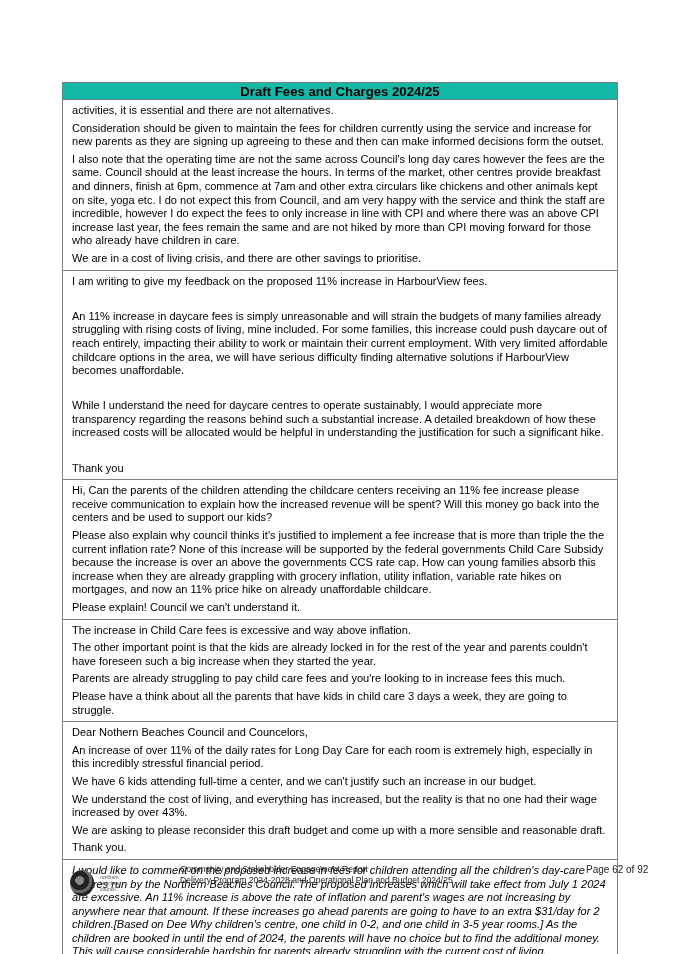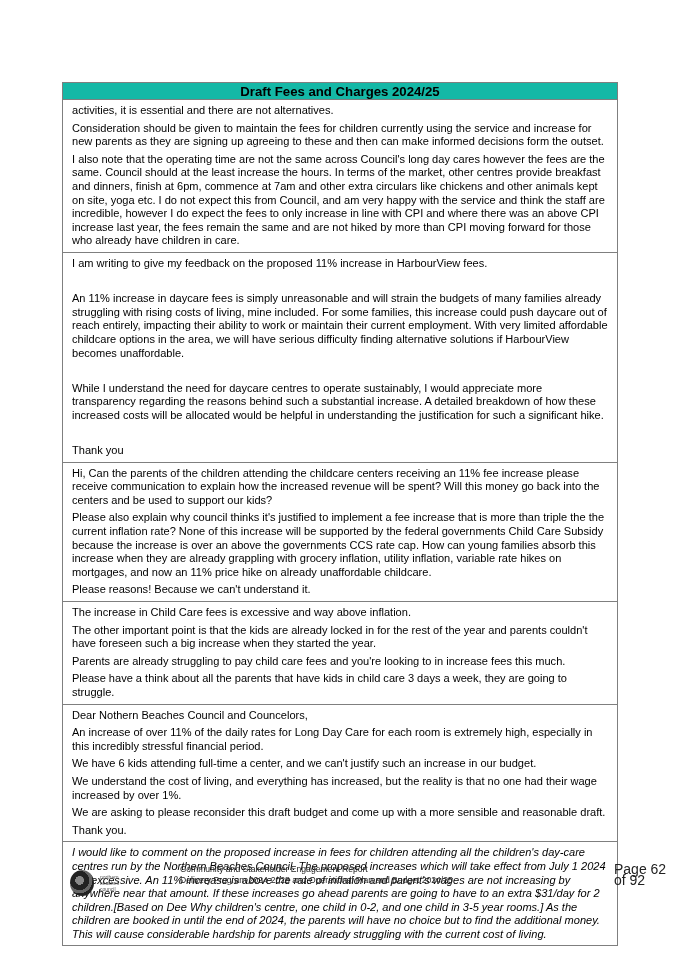--- a/index.html
+++ b/index.html
@@ -8,58 +8,59 @@
     .hdr { background: #14b8a6; border-bottom: 1px solid #7f7f7f; text-align: center; font-weight: bold; font-size: 13.2px; line-height: 16px; padding: 1px 0 0 0; height: 15px; }
     .row { border-bottom: 1px solid #7f7f7f; padding: 0 4px 0 5px; font-size: 11.05px; line-height: 13.6px; }
     .row:last-child { border-bottom: none; font-style: italic; }
     .p { margin: 4px; white-space: normal; }
     .blank { height: 13.6px; }
     .footer { position: absolute; left: 0; top: 864px; width: 675px; height: 40px; }
     .logo { position: absolute; left: 70px; top: 6px; width: 60px; height: 28px; }
     .logo-mark { position: absolute; left: 0; top: 0; width: 24px; height: 26px; border-radius: 50%; background: radial-gradient(circle at 40% 40%, #888 0 20%, #222 21% 45%, #666 46% 60%, #222 61% 100%); }
     .logo-text { position: absolute; left: 30px; top: 4px; font-size: 5px; line-height: 6px; color: #555; }
     .footer-center { position: absolute; left: 180px; top: 0; width: 320px; font-size: 8.6px; line-height: 11px; color: #222; }
-    .footer-right { position: absolute; left: 586px; top: 0; font-size: 14px; line-height: 11px; color: #222; margin-left: 28px; }
+    .footer-right { position: absolute; left: 586px; top: 0; font-size: 10px; line-height: 11px; color: #222; }
   </style>
 </head>
 <body>
 
 <div class="table">
   <div class="hdr">Draft Fees and Charges 2024/25</div>
   <div id="rows">
       <div class="row">
         <p class="p">activities, it is essential and there are not alternatives.</p>
         <p class="p">Consideration should be given to maintain the fees for children currently using the service and increase for new parents as they are signing up agreeing to these and then can make informed decisions form the outset.</p>
         <p class="p">I also note that the operating time are not the same across Council's long day cares however the fees are the same. Council should at the least increase the hours. In terms of the market, other centres provide breakfast and dinners, finish at 6pm, commence at 7am and other extra circulars like chickens and other animals kept on site, yoga etc. I do not expect this from Council, and am very happy with the service and think the staff are incredible, however I do expect the fees to only increase in line with CPI and where there was an above CPI increase last year, the fees remain the same and are not hiked by more than CPI moving forward for those who already have children in care.</p>
+        <p class="p">We are in a cost of living crisis, and there are other savings to prioritise.</p>
       </div>
       <div class="row">
         <p class="p">I am writing to give my feedback on the proposed 11% increase in HarbourView fees.</p>
         <p class="p blank"></p>
         <p class="p">An 11% increase in daycare fees is simply unreasonable and will strain the budgets of many families already struggling with rising costs of living, mine included. For some families, this increase could push daycare out of reach entirely, impacting their ability to work or maintain their current employment. With very limited affordable childcare options in the area, we will have serious difficulty finding alternative solutions if HarbourView becomes unaffordable.</p>
         <p class="p blank"></p>
         <p class="p">While I understand the need for daycare centres to operate sustainably, I would appreciate more transparency regarding the reasons behind such a substantial increase. A detailed breakdown of how these increased costs will be allocated would be helpful in understanding the justification for such a significant hike.</p>
         <p class="p blank"></p>
         <p class="p">Thank you</p>
       </div>
       <div class="row">
         <p class="p">Hi, Can the parents of the children attending the childcare centers receiving an 11% fee increase please receive communication to explain how the increased revenue will be spent? Will this money go back into the centers and be used to support our kids?</p>
         <p class="p">Please also explain why council thinks it's justified to implement a fee increase that is more than triple the the current inflation rate? None of this increase will be supported by the federal governments Child Care Subsidy because the increase is over an above the governments CCS rate cap. How can young families absorb this increase when they are already grappling with grocery inflation, utility inflation, variable rate hikes on mortgages, and now an 11% price hike on already unaffordable childcare.</p>
-        <p class="p">Please reasons! Because we can't understand it.</p>
+        <p class="p">Please explain! Council we can't understand it.</p>
       </div>
       <div class="row">
         <p class="p">The increase in Child Care fees is excessive and way above inflation.</p>
         <p class="p">The other important point is that the kids are already locked in for the rest of the year and parents couldn't have foreseen such a big increase when they started the year.</p>
         <p class="p">Parents are already struggling to pay child care fees and you're looking to in increase fees this much.</p>
         <p class="p">Please have a think about all the parents that have kids in child care 3 days a week, they are going to struggle.</p>
       </div>
       <div class="row">
         <p class="p">Dear Nothern Beaches Council and Councelors,</p>
         <p class="p">An increase of over 11% of the daily rates for Long Day Care for each room is extremely high, especially in this incredibly stressful financial period.</p>
         <p class="p">We have 6 kids attending full-time a center, and we can't justify such an increase in our budget.</p>
-        <p class="p">We understand the cost of living, and everything has increased, but the reality is that no one had their wage increased by over 1%.</p>
+        <p class="p">We understand the cost of living, and everything has increased, but the reality is that no one had their wage increased by over 43%.</p>
         <p class="p">We are asking to please reconsider this draft budget and come up with a more sensible and reasonable draft.</p>
         <p class="p">Thank you.</p>
       </div>
       <div class="row">
         <p class="p">I would like to comment on the proposed increase in fees for children attending all the children's day-care centres run by the Northern Beaches Council. The proposed increases which will take effect from July 1 2024 are excessive. An 11% increase is above the rate of inflation and parent's wages are not increasing by anywhere near that amount. If these increases go ahead parents are going to have to an extra $31/day for 2 children.[Based on Dee Why children's centre, one child in 0-2, and one child in 3-5 year rooms.] As the children are booked in until the end of 2024, the parents will have no choice but to find the additional money. This will cause considerable hardship for parents already struggling with the current cost of living.</p>
       </div>
     </div>
 </div>
 
 <div class="footer">

